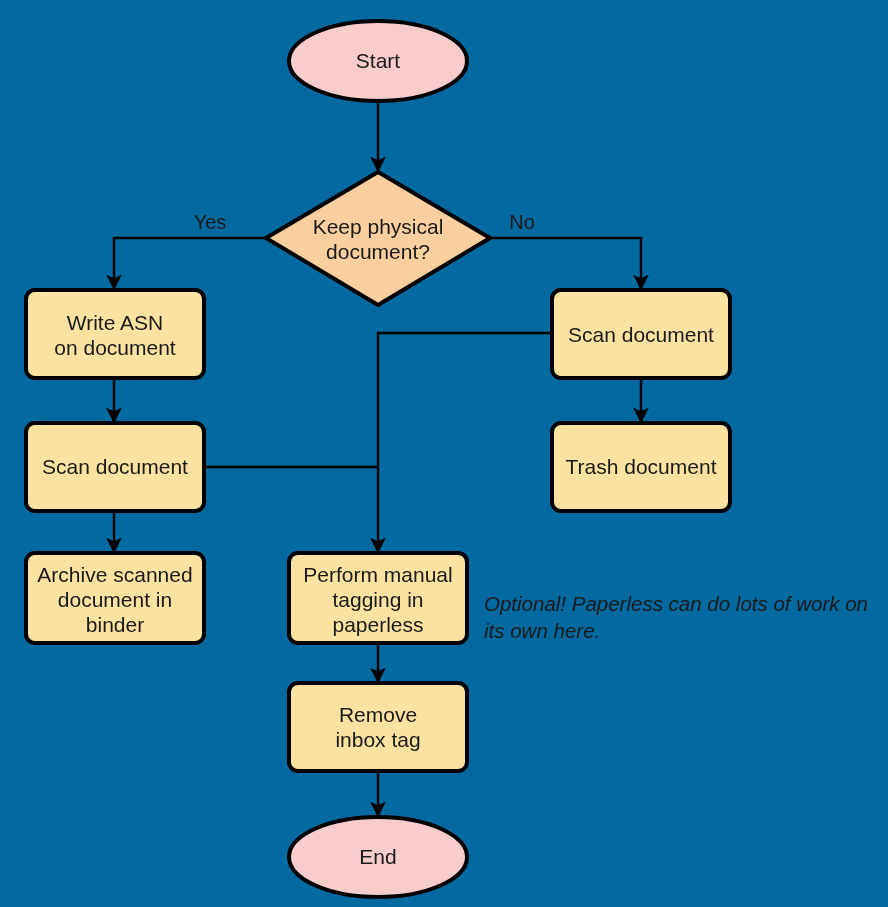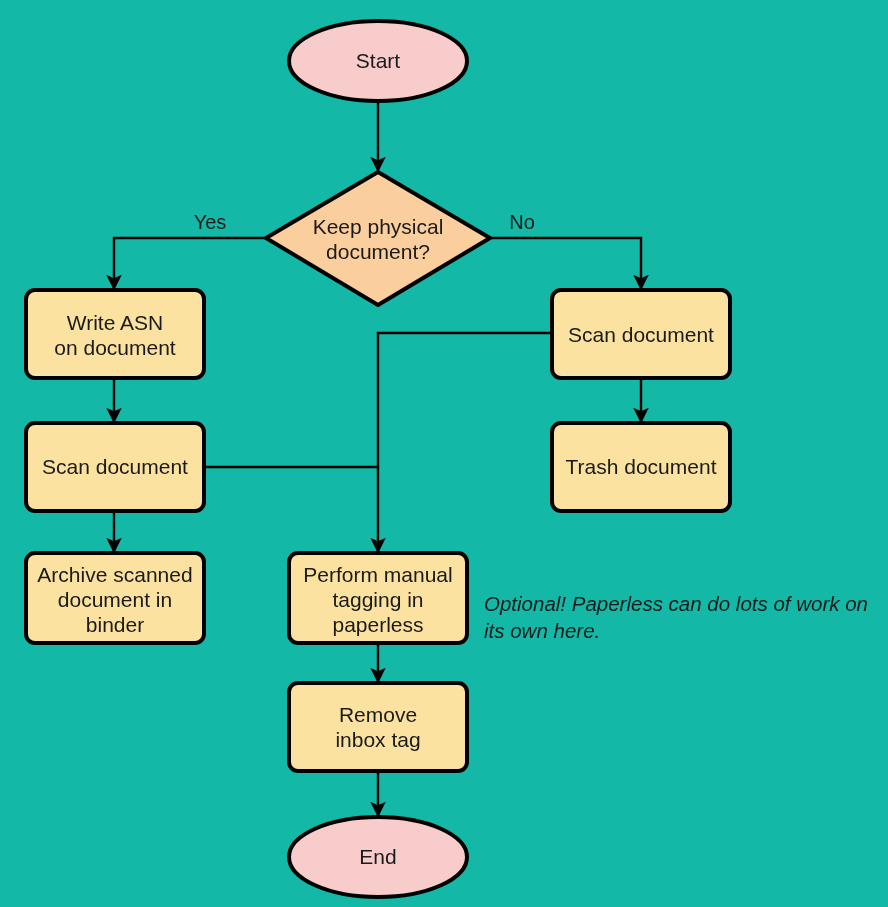--- a/index.html
+++ b/index.html
@@ -10,21 +10,21 @@
   body {
     width: 888px;
     height: 907px;
     font-family: "Liberation Sans", sans-serif;
     overflow: hidden;
   }
   #flowchart-root {
     position: relative;
     width: 888px;
     height: 907px;
-    background: #14b8a6;
+    background: #0369a1;
   }
   svg#flow-svg {
     display: block;
     width: 888px;
     height: 907px;
   }
   .node-shape {
     stroke: #000000;
     stroke-width: 4;
     stroke-linejoin: round;

